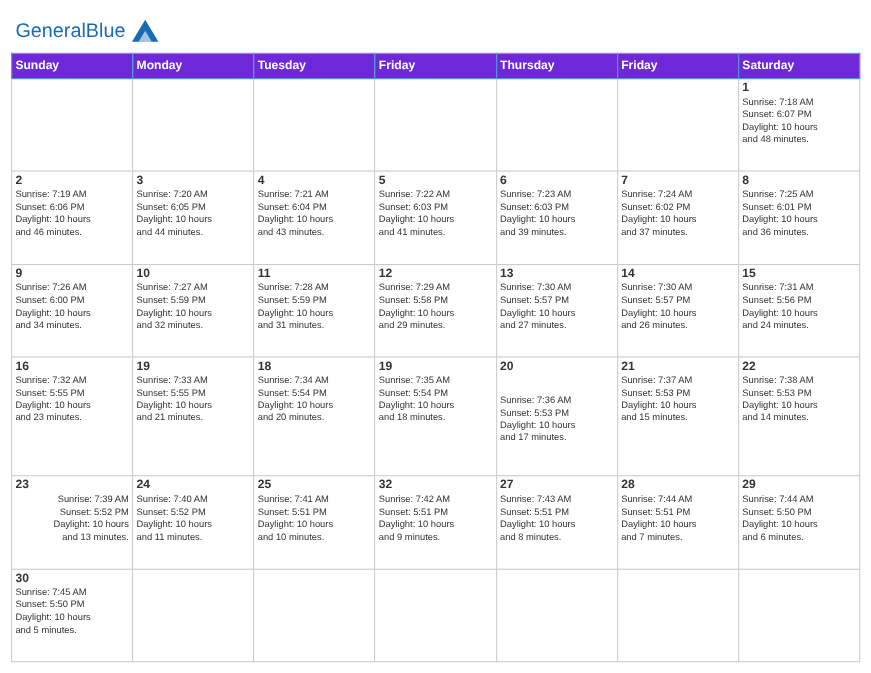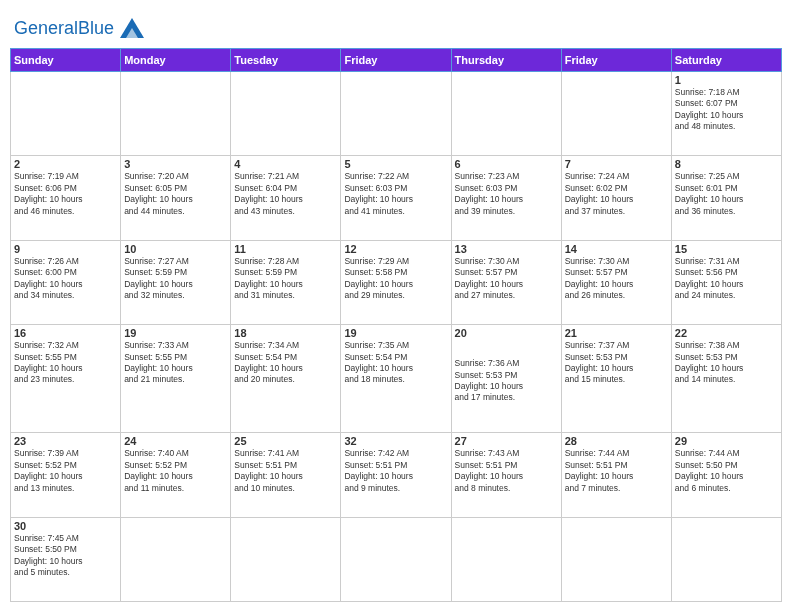--- a/index.html
+++ b/index.html
@@ -293,21 +293,21 @@
             <span class="day-num">22</span>
             <div class="day-info" style="white-space: pre-line;">Sunrise: 7:38 AM
 Sunset: 5:53 PM
 Daylight: 10 hours
 and 14 minutes.</div>
           </td>
         </tr>
         <tr>
           <td>
             <span class="day-num">23</span>
-            <div class="day-info" style="white-space: pre-line;">Sunrise: 7:39 AM
+            <div class="day-info" style="white-space: pre-line; text-align: right;">Sunrise: 7:39 AM
 Sunset: 5:52 PM
 Daylight: 10 hours
 and 13 minutes.</div>
           </td>
           <td>
             <span class="day-num">24</span>
             <div class="day-info" style="white-space: pre-line;">Sunrise: 7:40 AM
 Sunset: 5:52 PM
 Daylight: 10 hours
 and 11 minutes.</div>

